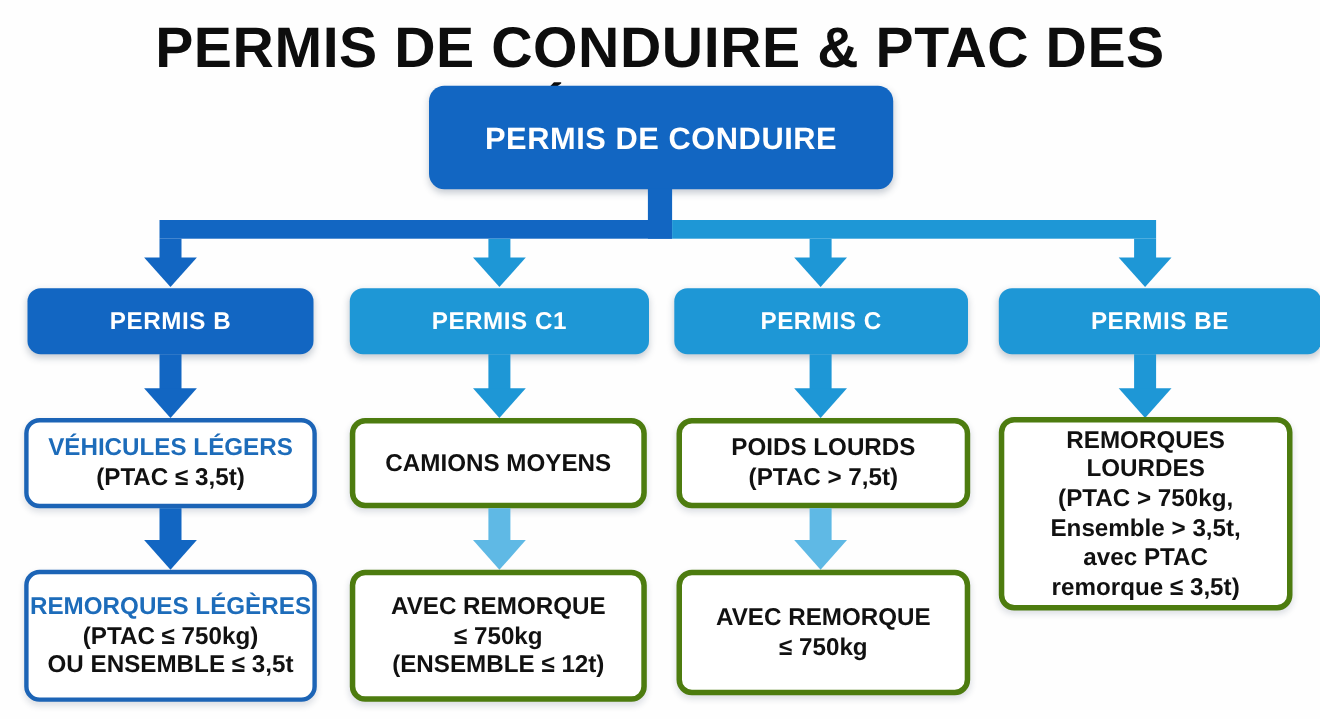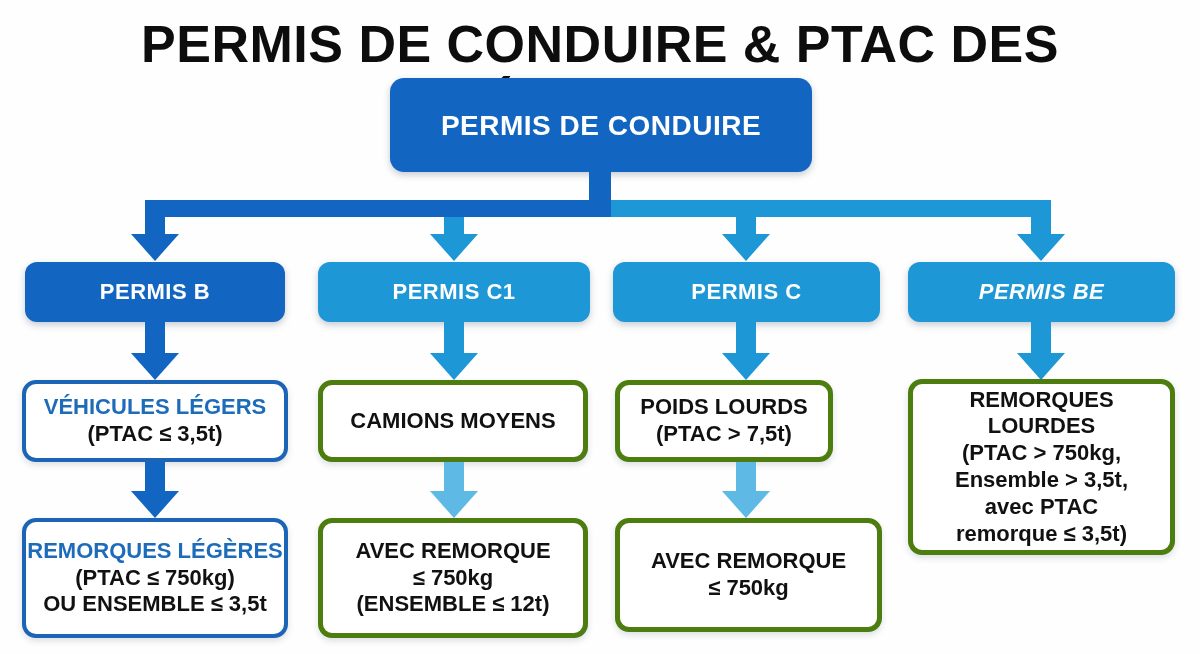--- a/index.html
+++ b/index.html
@@ -77,21 +77,21 @@
 
   <div class="hdr dark" style="left:25px;width:260px;">
     <span>PERMIS B</span>
   </div>
   <div class="hdr med" style="left:318px;width:272px;">
     <span>PERMIS C1</span>
   </div>
   <div class="hdr med" style="left:613px;width:267px;">
     <span>PERMIS C</span>
   </div>
-  <div class="hdr med" style="left:908px;width:267px;font-style:italic;">
+  <div class="hdr med" style="left:908px;width:293px;">
     <span>PERMIS BE</span>
   </div>
 
   <div class="arr" style="left:130px;top:322px;--c:#1266c2;">
     <div class="stem" style="height:32px"></div>
     <div class="head" style="top:31px"></div>
   </div>
   <div class="arr" style="left:429px;top:322px;--c:#1e97d6;">
     <div class="stem" style="height:32px"></div>
     <div class="head" style="top:31px"></div>
@@ -105,21 +105,21 @@
     <div class="head" style="top:31px"></div>
   </div>
 
   <div class="wbox b-dark" style="left:22px;top:380px;width:266px;height:82px;">
     <span class="t-blue">VÉHICULES LÉGERS</span>
     <span class="t-black">(PTAC ≤ 3,5t)</span>
   </div>
   <div class="wbox b-pale" style="left:318px;top:380px;width:270px;height:82px;">
     <span class="t-black">CAMIONS MOYENS</span>
   </div>
-  <div class="wbox b-pale" style="left:615px;top:380px;width:218px;height:82px;">
+  <div class="wbox b-pale" style="left:615px;top:380px;width:267px;height:82px;">
     <span class="t-black">POIDS LOURDS</span>
     <span class="t-black">(PTAC &gt; 7,5t)</span>
   </div>
   <div class="wbox b-pale" style="left:908px;top:379px;width:267px;height:176px;">
     <span class="t-black">REMORQUES</span>
     <span class="t-black">LOURDES</span>
     <span class="t-black">(PTAC &gt; 750kg,</span>
     <span class="t-black">Ensemble &gt; 3,5t,</span>
     <span class="t-black">avec PTAC</span>
     <span class="t-black">remorque ≤ 3,5t)</span>

